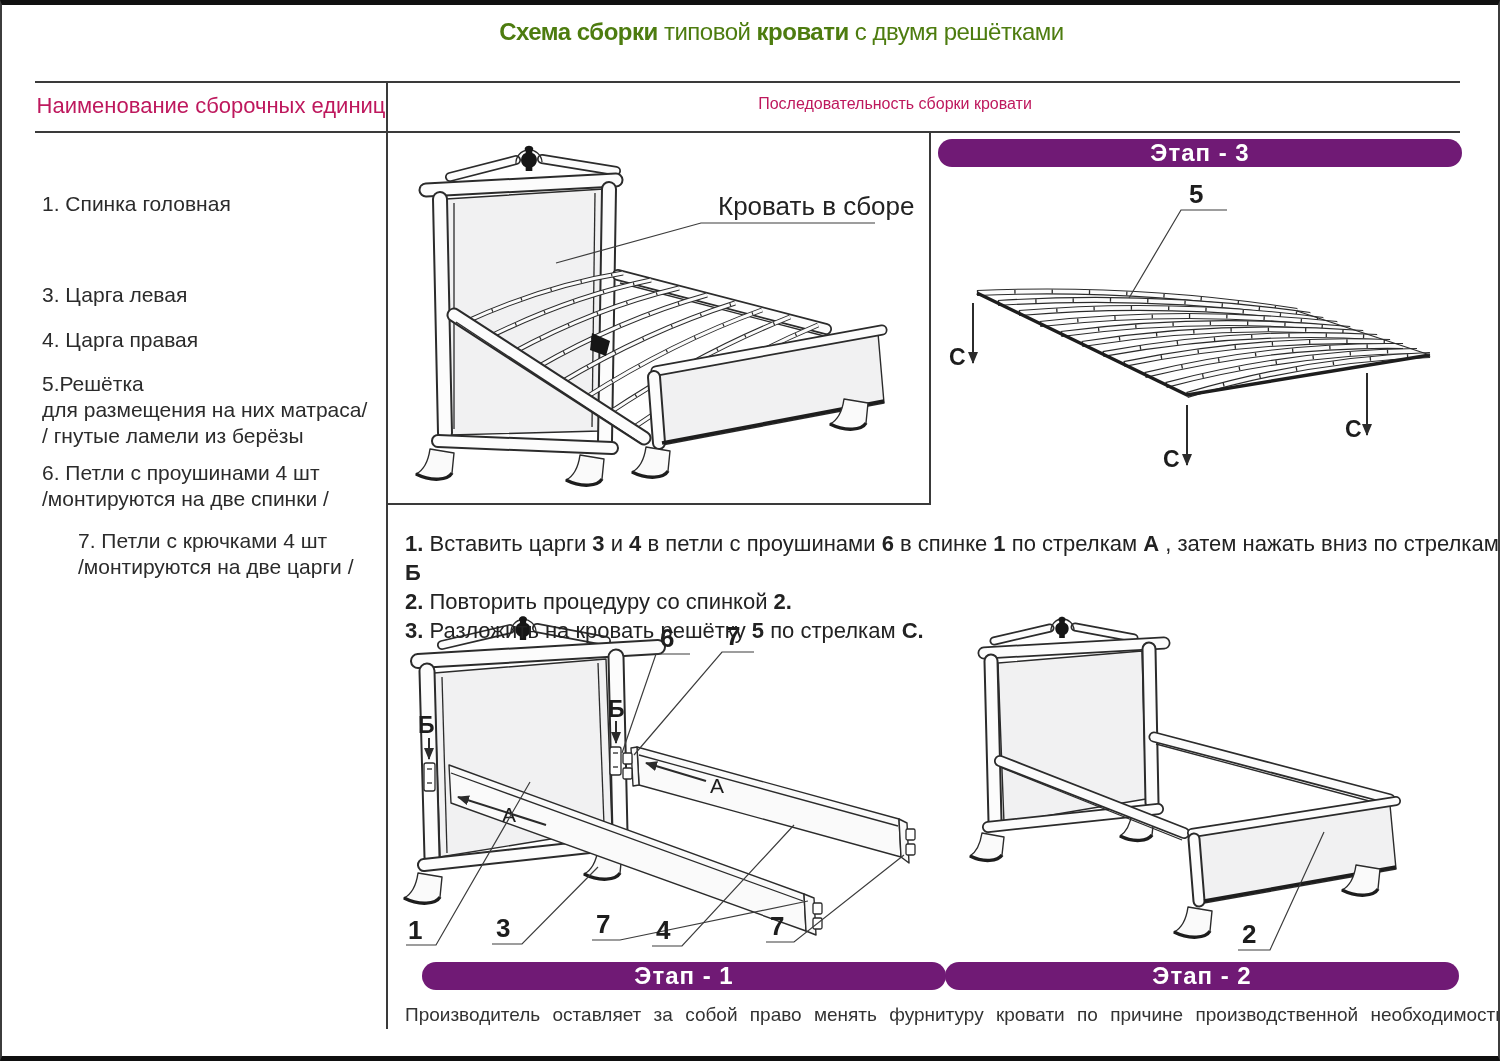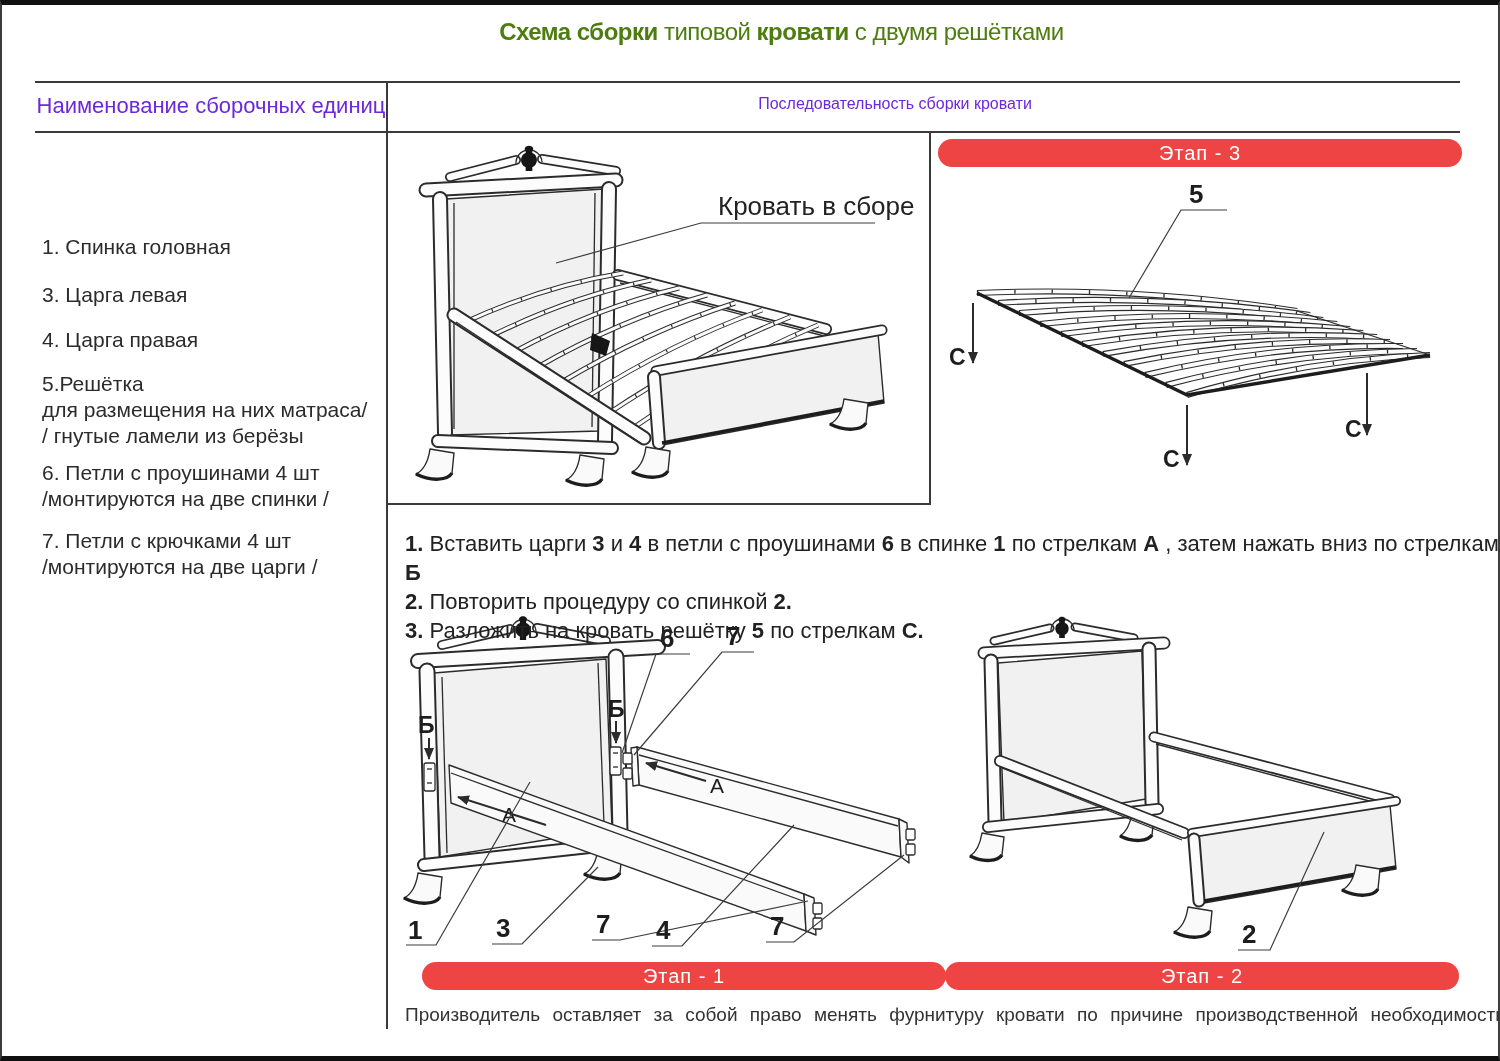--- a/index.html
+++ b/index.html
@@ -9,30 +9,30 @@
     border-top:5px solid #101010;border-bottom:5px solid #101010;
     border-left:2px solid #3c3c3c;border-right:2px solid #3c3c3c;
     overflow:hidden;
   }
   .title{position:absolute;top:13px;left:0;width:100%;padding-left:63px;box-sizing:border-box;
     text-align:center;font-size:24px;letter-spacing:-0.5px;color:#4d7c0f;white-space:nowrap;}
   .title .b{font-weight:bold;}
   .rule{position:absolute;left:33px;right:38px;height:2px;background:#3a3a3a;}
   .r1{top:76px;} .r2{top:126px;}
   .vdiv{position:absolute;left:384px;top:76px;width:2px;height:948px;background:#3a3a3a;}
-  .hdr{position:absolute;font-size:22px;color:#6d28d9;text-align:center;}
+  .hdr{position:absolute;font-size:22px;color:#be185d;text-align:center;}
   .hdr-left{left:33px;top:88px;width:352px;}
   .hdr-right{left:386px;top:90px;width:1014px;font-size:16px;}
   .bed-box{position:absolute;left:386px;top:128px;width:541px;height:370px;
     border-right:2px solid #3a3a3a;border-bottom:2px solid #3a3a3a;box-sizing:content-box;}
   .p-item{position:absolute;left:40px;width:335px;font-size:21px;line-height:26px;color:#2b2b2b;}
-  .pi1{top:186px;margin-top:43px;} .pi2{top:231px;} .pi3{top:277px;} .pi4{top:322px;}
-  .pi5{top:366px;} .pi6{top:455px;} .pi7{top:523px;}
-  .pill{position:absolute;height:28px;background:#ef4444;border-radius:14px;color:#fff;
-    text-align:center;font-size:20px;font-weight:normal;line-height:28px;letter-spacing:1px;}
+  .pi1{top:186px;} .pi2{top:231px;} .pi3{top:277px;} .pi4{top:322px;}
+  .pi5{top:366px;} .pi6{top:455px;} .pi7{top:523px;margin-left:36px;}
+  .pill{position:absolute;height:28px;background:#701a75;border-radius:14px;color:#fff;
+    text-align:center;font-size:24px;font-weight:bold;line-height:28px;letter-spacing:1px;}
   .pill3{left:936px;top:134px;width:524px;}
   .pill1{left:420px;top:957px;width:524px;}
   .pill2{left:943px;top:957px;width:514px;}
   .instr{position:absolute;left:403px;top:524px;width:1095px;font-size:22px;line-height:29px;color:#222;}
   .instr .b{font-weight:bold;}
   .footer{position:absolute;left:403px;top:999px;width:1092px;font-size:19px;color:#333;
     word-spacing:7px;white-space:nowrap;}
   svg{position:absolute;overflow:visible;}
   .svg-bed{left:386px;top:128px;}
   .svg-st3{left:935px;top:168px;}

